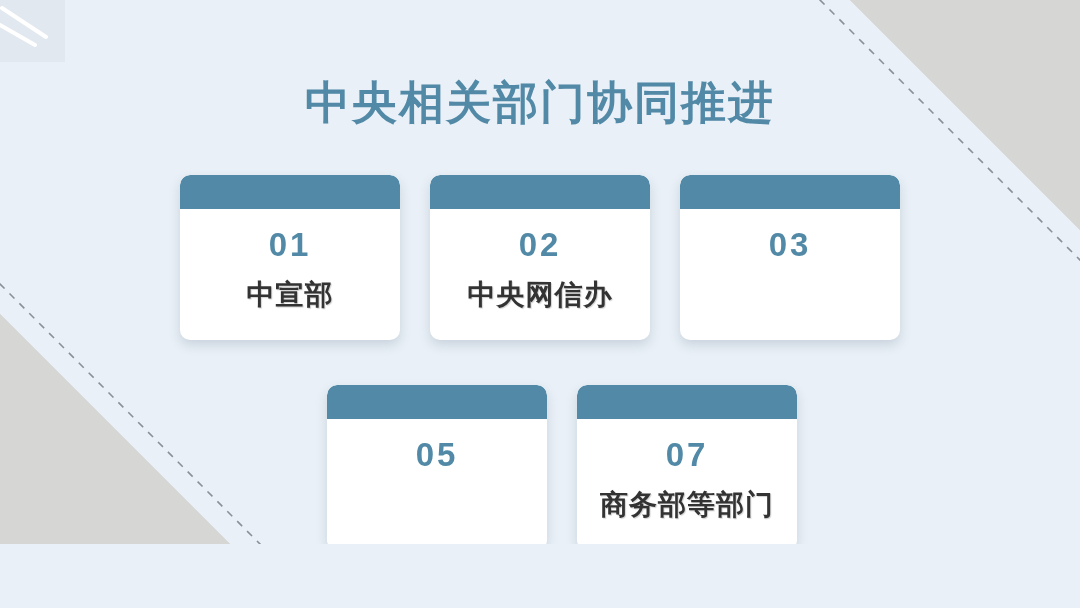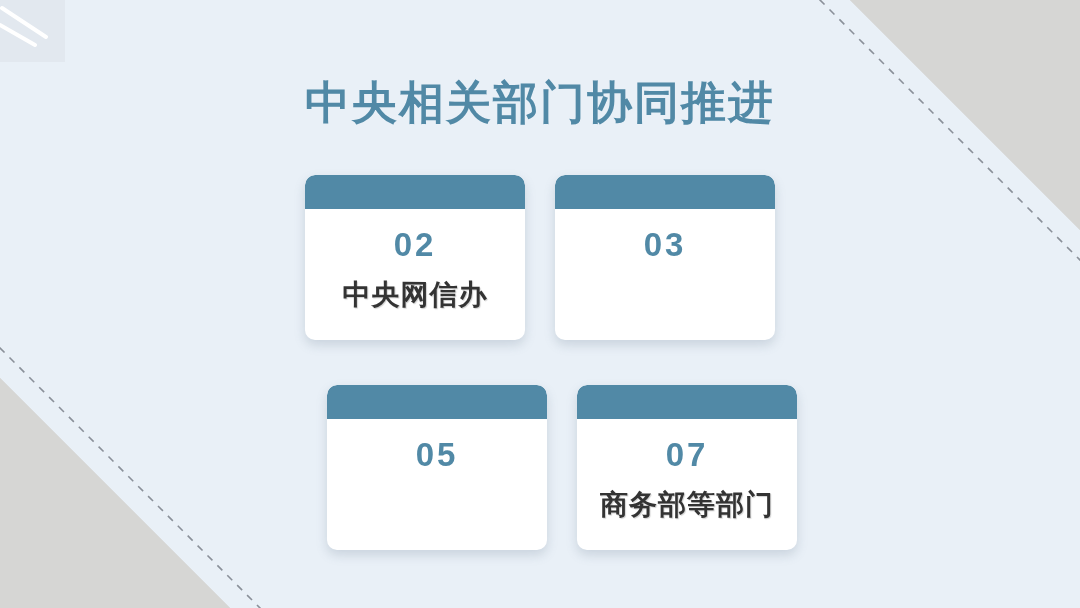--- a/index.html
+++ b/index.html
@@ -13,21 +13,21 @@
   body {
     font-family: "Liberation Sans", "DejaVu Sans", sans-serif;
     background: #e9f0f7;
     position: relative;
   }
 
   .slide {
     position: absolute;
     inset: 0;
     width: 1080px;
-    height: 608px;
+    height: 544px;
     background: #e9f0f7;
     overflow: hidden;
   }
 
   
   .corner-tr {
     position: absolute;
     top: 0; right: 0;
     width: 230px; height: 230px;
     background: linear-gradient(to top right, rgba(0,0,0,0) 0%, rgba(0,0,0,0) 49.85%, #d6d6d4 50.05%, #d6d6d4 100%);
@@ -146,20 +146,25 @@
 
   <div class="corner-bl"></div>
   <svg class="dash-bl" viewBox="0 0 380 380">
     <line x1="0" y1="40" x2="340" y2="380" stroke="#8a9099" stroke-width="1.6" stroke-dasharray="7 7"></line>
   </svg>
 
   <div class="title">中央相关部门协同推进</div>
 
   <div class="row row-1">
 
+    <div class="card">
+      <div class="card-header"></div>
+      <div class="card-number">01</div>
+      <div class="card-label">中宣部</div>
+    </div>
 
     <div class="card">
       <div class="card-header"></div>
       <div class="card-number">02</div>
       <div class="card-label">中央网信办</div>
     </div>
 
     <div class="card">
       <div class="card-header"></div>
       <div class="card-number">03</div>

